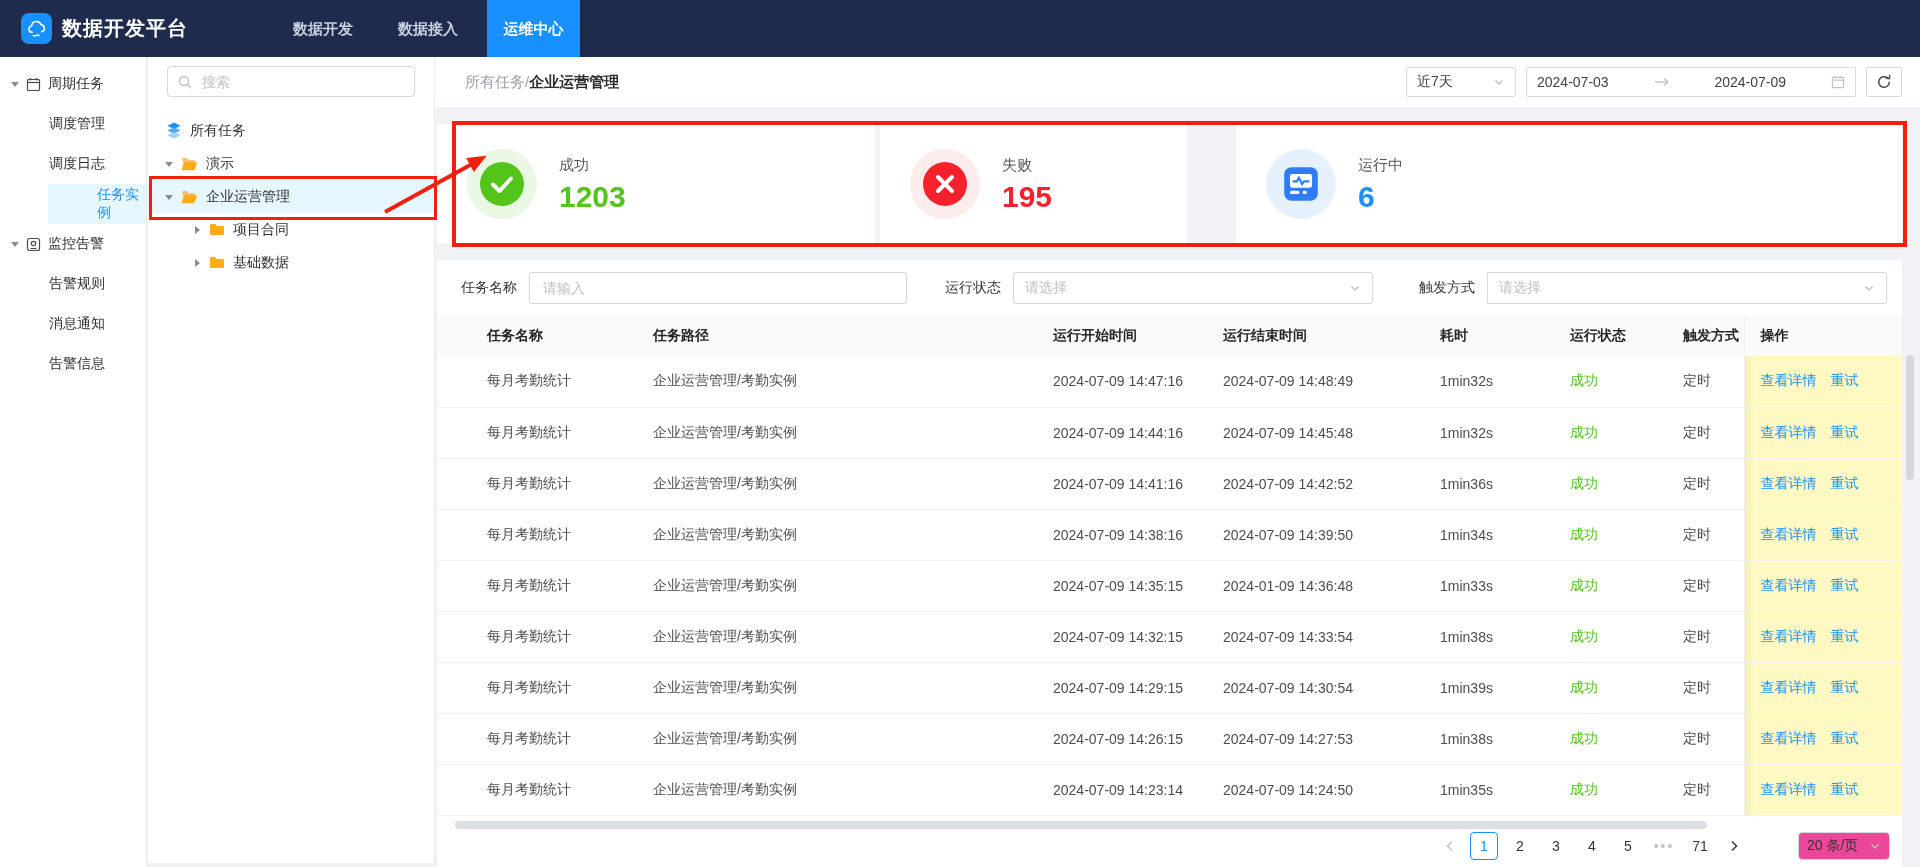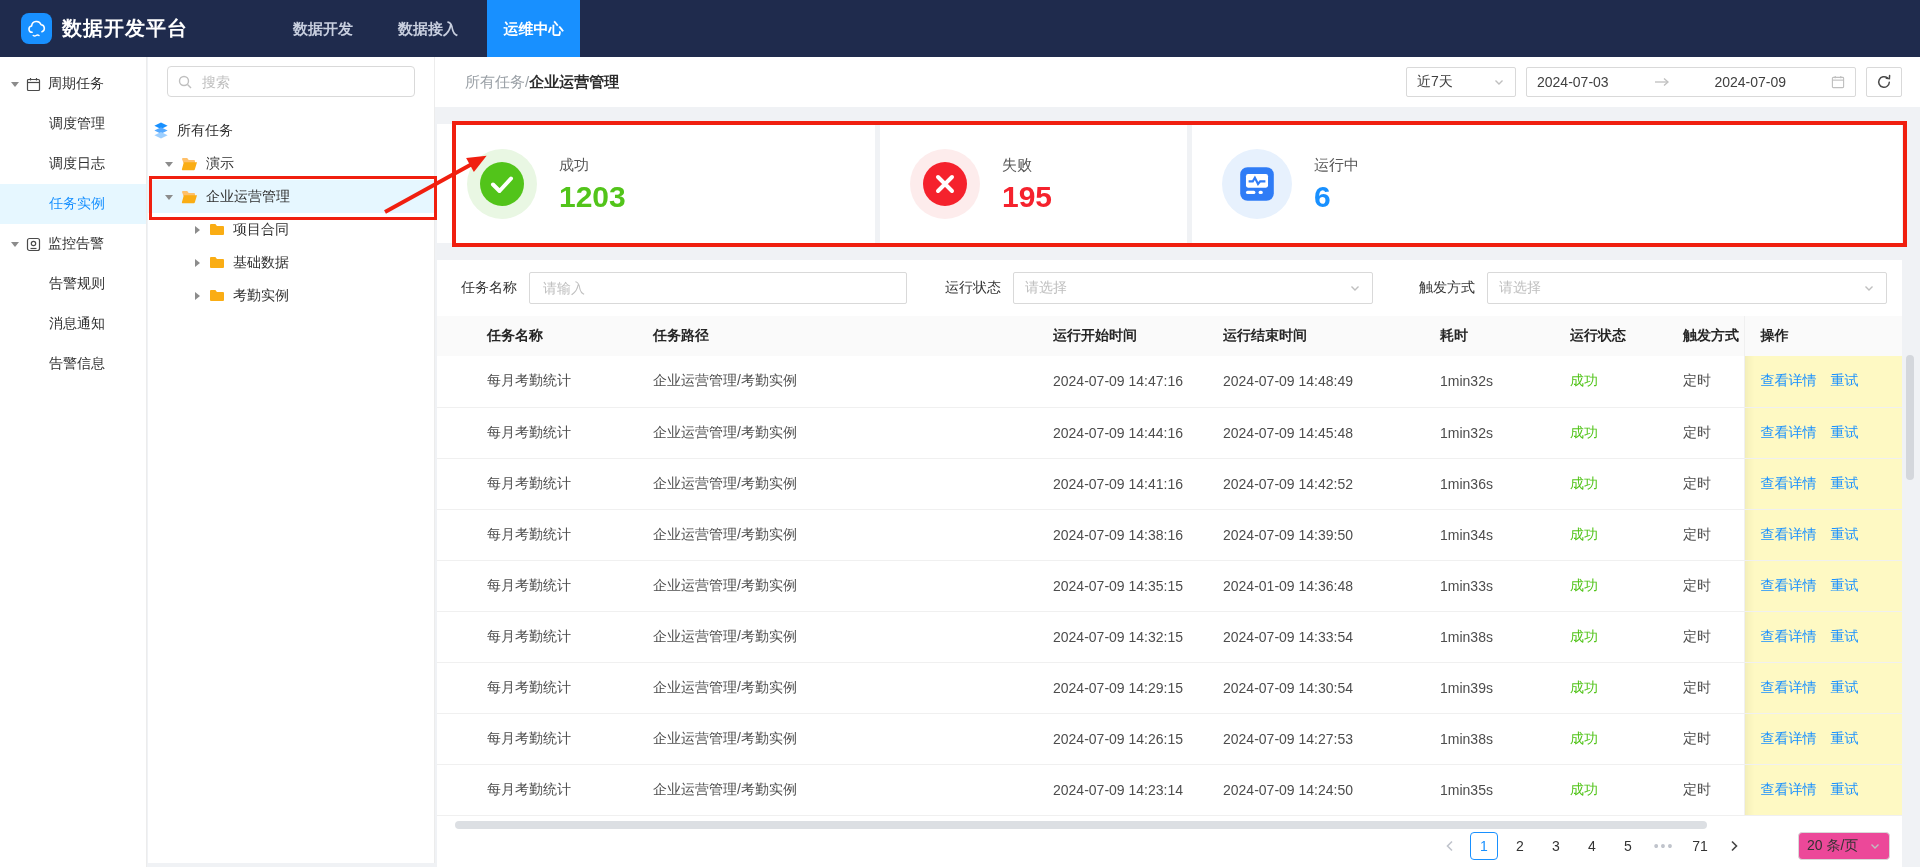--- a/index.html
+++ b/index.html
@@ -17,52 +17,52 @@
   .nav-item.n0{left:293px;} .nav-item.n1{left:398px;}
   .nav-active{position:absolute;left:487px;top:0;width:93px;height:57px;background:var(--accent);color:#fff;text-align:center;line-height:57px;font-size:15px;font-weight:600;cursor:pointer;}
 
   
   .sidebar{position:absolute;left:0;top:57px;bottom:0;width:147px;background:#fff;border-right:1px solid #ececec;padding-top:7px;}
   .side-row{height:40px;display:flex;align-items:center;font-size:14px;color:#303030;cursor:pointer;}
   .side-group{padding-left:10px;}
   .side-group .caret{margin-right:6px;}
   .side-group .gicon{margin-right:7px;}
   .side-child{padding-left:49px;}
-  .side-child.active{background:#e6f7ff;color:var(--accent);}
+  .side-child.active{background:#e6f7ff;color:var(--accent);margin-left:48px;}
 
   
   .tree{position:absolute;left:148px;top:57px;bottom:4px;width:287px;background:#fff;border-right:1px solid #ececec;}
   .tree-search{position:absolute;left:19px;top:9px;width:248px;height:31px;border:1px solid #d9d9d9;border-radius:4px;display:flex;align-items:center;padding:0 10px;background:#fff;}
   .tree-search svg{margin-right:8px;flex:none;}
   .tree-search input{border:none;outline:none;font-size:14px;width:100%;color:#333;font-family:inherit;}
   .tree-search input::placeholder{color:#bfbfbf;}
   .tree-nodes{position:absolute;left:0;top:57px;right:0;}
   .tree-row{height:33px;display:flex;align-items:center;font-size:14px;color:#303030;cursor:pointer;}
-  .tree-row.root{padding-left:5px;}
+  .tree-row.root{padding-left:18px;}
   .tree-row.root svg{margin-right:8px;}
   .tree-row.lvl0{padding-left:16px;}
   .tree-row.lvl1{padding-left:44px;}
   .tree-row .caret{margin-right:7px;flex:none;}
   .tree-row .folder{margin-right:8px;flex:none;}
   .tree-row.selected{background:#e6f7ff;}
 
   
   .main{position:absolute;left:435px;top:57px;right:0;bottom:0;background:#f0f2f5;}
   .topbar{position:absolute;left:0;top:0;right:0;height:50px;background:#fff;display:flex;align-items:center;padding:0 18px 0 30px;}
   .bc-prefix{color:#9aa0a6;font-size:15px;}
   .bc-current{color:#2b2b2b;font-size:15px;font-weight:700;}
   .topbar-controls{margin-left:auto;display:flex;align-items:center;gap:10px;}
   .select-box{height:30px;border:1px solid #d9d9d9;border-radius:2px;background:#fff;display:flex;align-items:center;padding:0 10px;font-size:14px;color:#404040;cursor:pointer;}
   .preset{width:110px;justify-content:space-between;}
   .date-range{width:330px;justify-content:space-between;}
   .refresh-btn{width:36px;height:30px;border:1px solid #d9d9d9;border-radius:2px;background:#fff;display:flex;align-items:center;justify-content:center;cursor:pointer;}
 
   .stats{position:absolute;left:2px;top:67px;right:18px;height:119px;display:flex;gap:5px;}
   .stat-card{background:#fff;display:flex;align-items:center;padding-left:30px;}
-  .stat-card.c1{width:438px;} .stat-card.c2{width:307px;} .stat-card.c3{flex:1;}
+  .stat-card.c1{width:438px;} .stat-card.c2{width:307px;} .stat-card.c3{flex:1;margin-left:44px;}
   .stat-icon-wrap{width:70px;height:70px;border-radius:50%;display:flex;align-items:center;justify-content:center;flex:none;}
   .si-success{background:#e9f7e3;} .si-error{background:#fdecec;} .si-running{background:#e7f1fd;}
   .stat-text{margin-left:22px;}
   .stat-label{font-size:15px;color:#595959;margin-bottom:7px;}
   .stat-value{font-size:30px;font-weight:700;line-height:1;}
   .sv-success{color:var(--success);} .sv-error{color:var(--error);} .sv-running{color:var(--accent);}
 
   
   .table-card{position:absolute;left:2px;top:203px;right:18px;bottom:0;background:#fff;}
   .filters{position:absolute;left:0;top:12px;right:0;height:32px;}
@@ -199,29 +199,20 @@
           <span>项目合同</span>
         </div>
         <div class="tree-row lvl1">
           <svg class="caret" width="10" height="10" viewBox="0 0 10 10">
             <path d="M3 1 L8 5 L3 9 Z" fill="#8c8c8c"></path>
           </svg>
           <svg class="folder" width="16" height="13" viewBox="0 0 16 13">
             <path d="M1 2 a1 1 0 0 1 1 -1 h4.4 l1.5 2 H14 a1 1 0 0 1 1 1 v7 a1 1 0 0 1 -1 1 H2 a1 1 0 0 1 -1 -1 Z" fill="#faad14"></path>
           </svg>
           <span>基础数据</span>
-        </div>
-        <div class="tree-row lvl1">
-          <svg class="caret" width="10" height="10" viewBox="0 0 10 10">
-            <path d="M3 1 L8 5 L3 9 Z" fill="#8c8c8c"></path>
-          </svg>
-          <svg class="folder" width="16" height="13" viewBox="0 0 16 13">
-            <path d="M1 2 a1 1 0 0 1 1 -1 h4.4 l1.5 2 H14 a1 1 0 0 1 1 1 v7 a1 1 0 0 1 -1 1 H2 a1 1 0 0 1 -1 -1 Z" fill="#faad14"></path>
-          </svg>
-          <span>考勤实例</span>
         </div>
       </div>
   </div>
 
   <div class="main">
 
     <div class="topbar">
       <span class="breadcrumb">
         <span class="bc-prefix">所有任务/</span><span class="bc-current">企业运营管理</span>
       </span>

